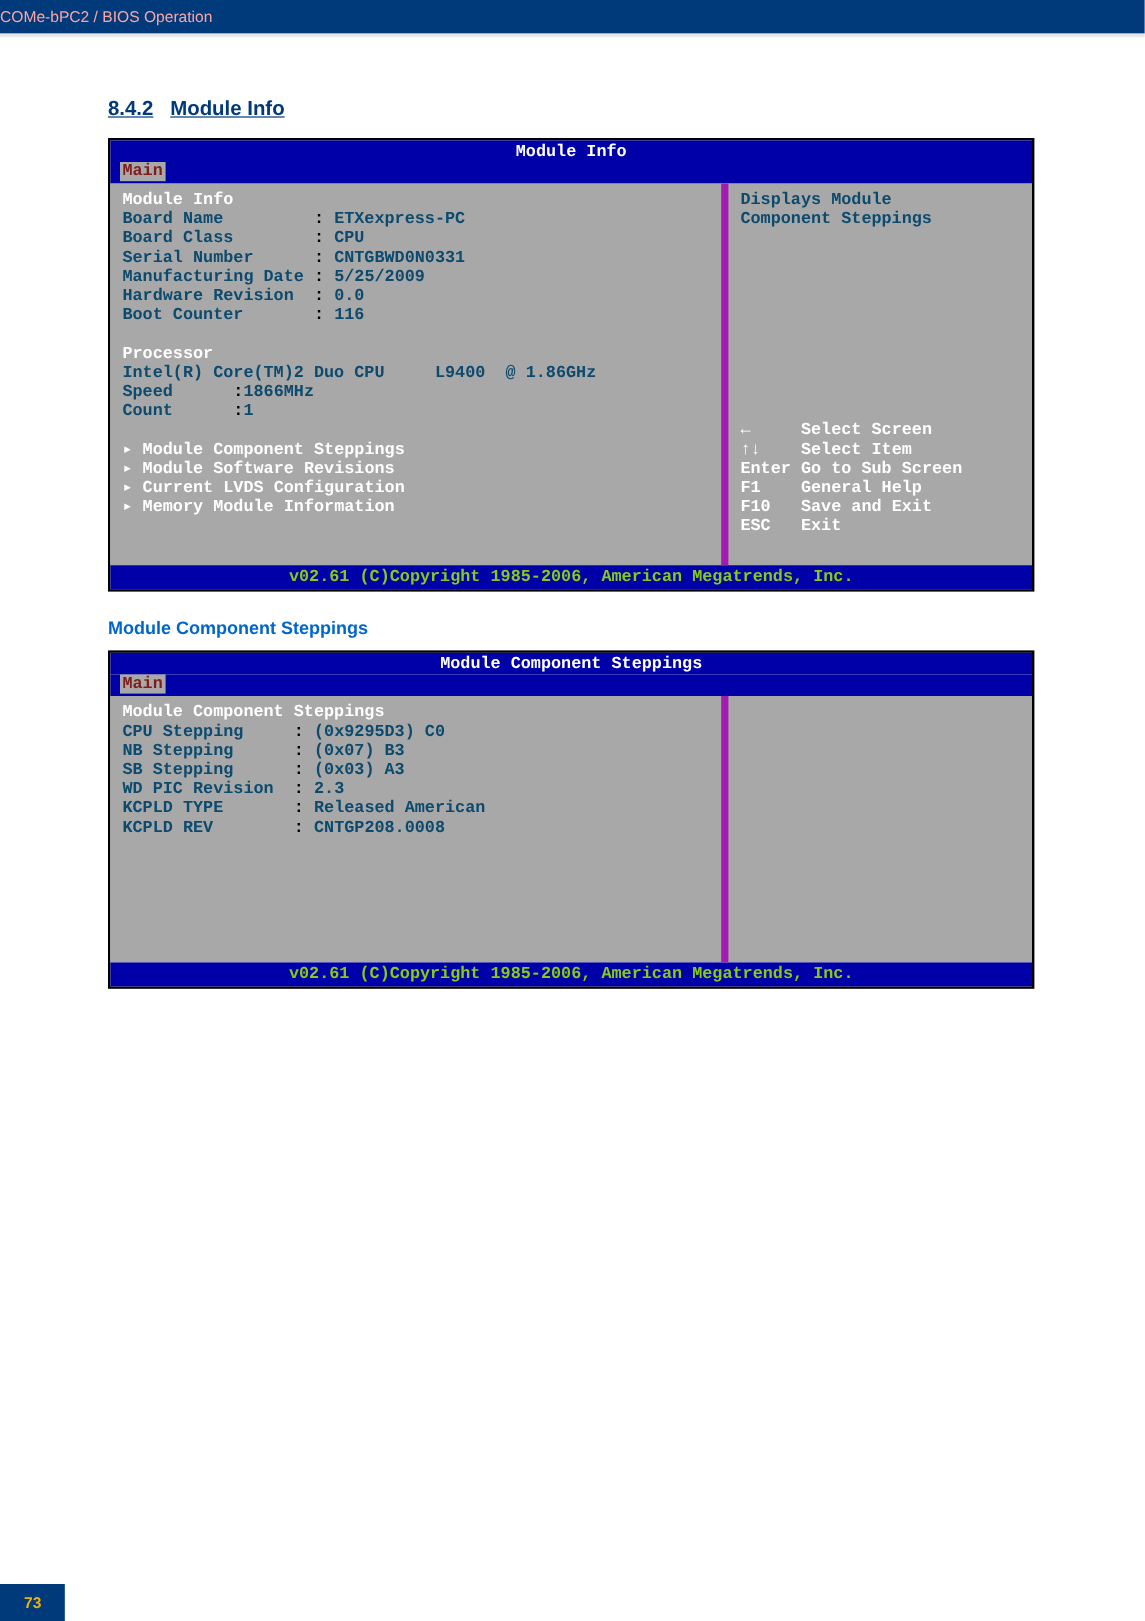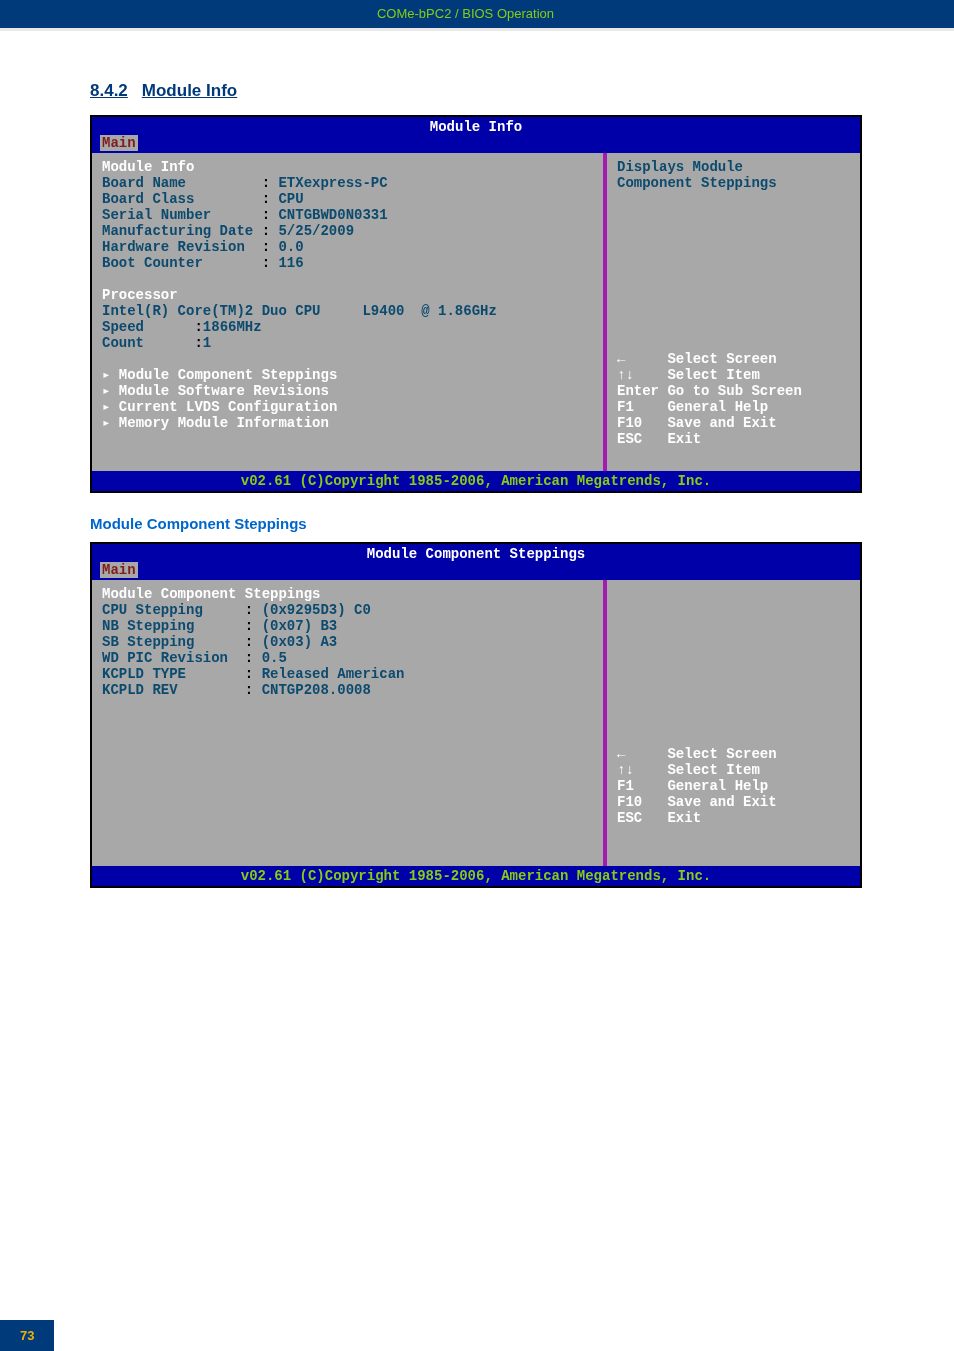--- a/index.html
+++ b/index.html
@@ -7,26 +7,25 @@
     font-family: Arial, sans-serif;
     background: #fff;
     width: 954px;
     height: 1351px;
     position: relative;
   }
   .header-band {
     background: #003a7a;
     height: 28px;
     width: 100%;
-    color: #84cc16;
+    color: #fca5a5;
     font-size: 13px;
-    text-align: center;
+    text-align: left;
     padding-right: 40px;
     line-height: 28px;
-    padding-left: 17px;
   }
   .header-sep {
     background: #e8e8e8;
     height: 3px;
     width: 100%;
   }
   .page-content {
     padding: 50px 70px 0 90px;
   }
   .section-heading {
@@ -71,21 +70,21 @@
   }
   .bios-body {
     background: #a8a8a8;
     display: flex;
     padding: 0;
   }
   .bios-left {
     flex: 0 0 515px;
     padding: 6px 10px 24px 10px;
     white-space: pre;
-    border-right: 4px solid #a21caf;
+    border-right: 6px solid #a21caf;
     line-height: 16px;
   }
   .bios-right {
     flex: 1;
     padding: 6px 10px 24px 10px;
     white-space: pre;
     line-height: 16px;
   }
   .w { color: #fff; }
   .b { color: #0c4a6e; }
@@ -172,44 +171,27 @@
   <div class="bios-box">
     <div class="bios-title">Module Component Steppings</div>
     <div class="bios-tab-row">
       <span class="bios-tab">Main</span>
     </div>
     <div class="bios-body">
       <div class="bios-left"><span class="w">Module Component Steppings</span>
 <span class="b">CPU Stepping</span>     : <span class="b">(0x9295D3) C0</span>
 <span class="b">NB Stepping</span>      : <span class="b">(0x07) B3</span>
 <span class="b">SB Stepping</span>      : <span class="b">(0x03) A3</span>
-<span class="b">WD PIC Revision</span>  : <span class="b">0.5</span>
+<span class="b">WD PIC Revision</span>  : <span class="b">2.3</span>
 <span class="b">KCPLD TYPE</span>       : <span class="b">Released American</span>
 <span class="b">KCPLD REV</span>        : <span class="b">CNTGP208.0008</span>
 
 
 
 
-
-</div>
-      <div class="bios-right">
-
-
-
-
-
-
-
-
-
-<span class="w">←</span>     <span class="w">Select Screen</span>
-<span class="w">↑↓</span>    <span class="w">Select Item</span>
-<span class="w">F1</span>    <span class="w">General Help</span>
-<span class="w">F10</span>   <span class="w">Save and Exit</span>
-<span class="w">ESC</span>   <span class="w">Exit</span>
 
 </div>
     </div>
     <div class="bios-footer">v02.61 (C)Copyright 1985-2006, American Megatrends, Inc.</div>
   </div>
 
 </div>
 
 <div class="page-num">73</div>
 

